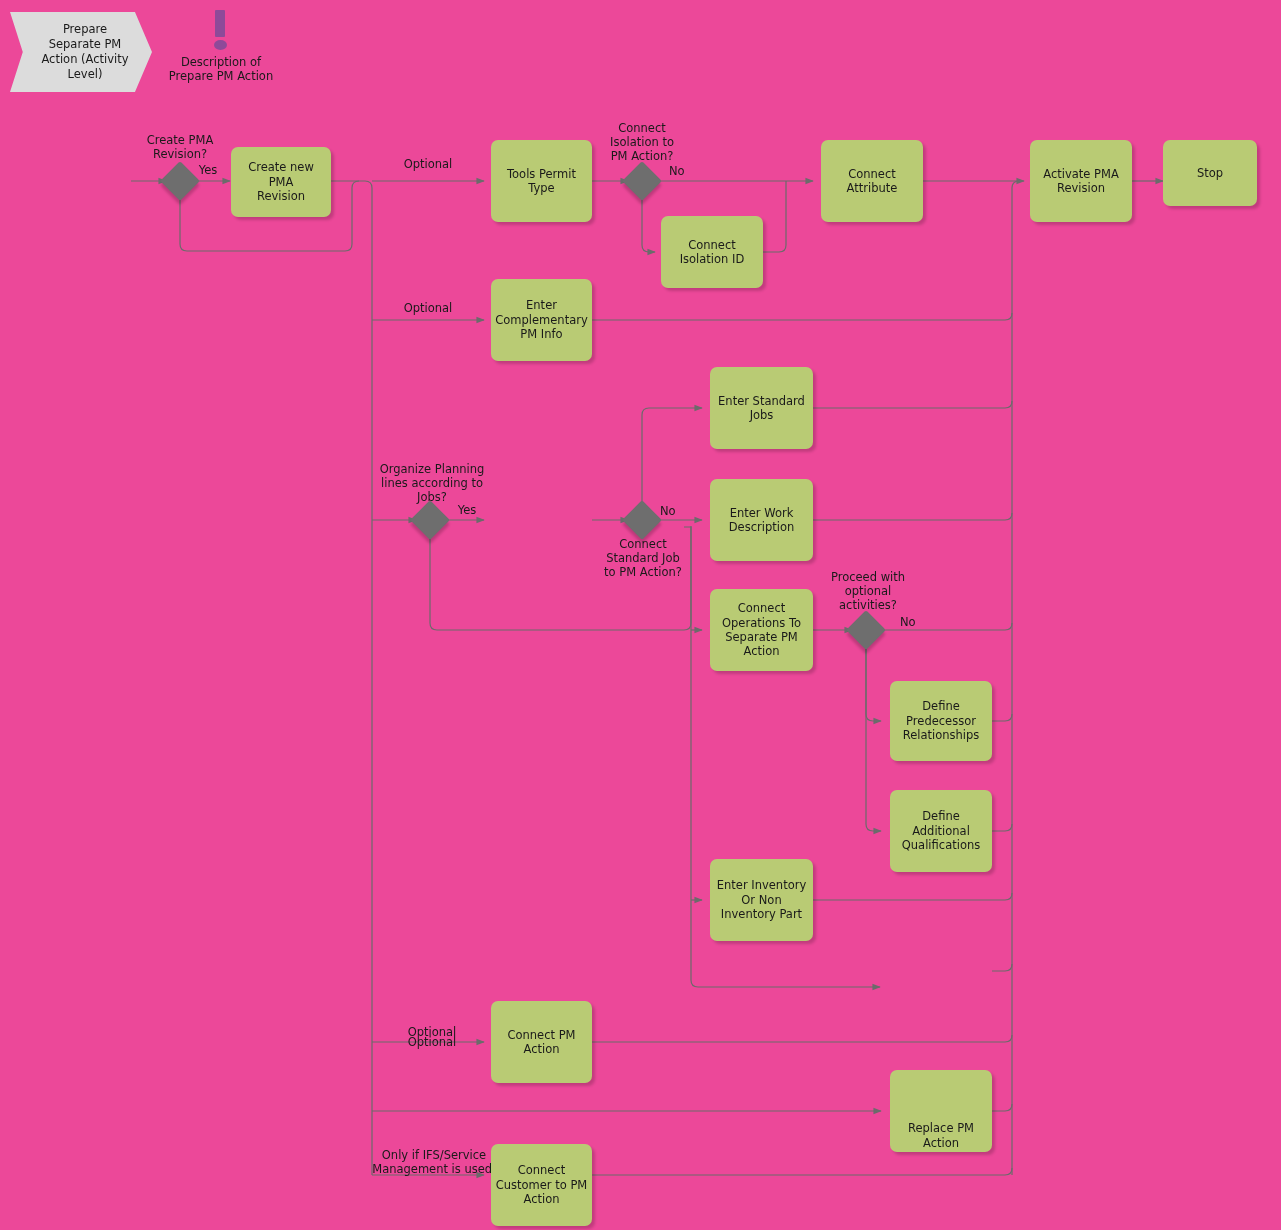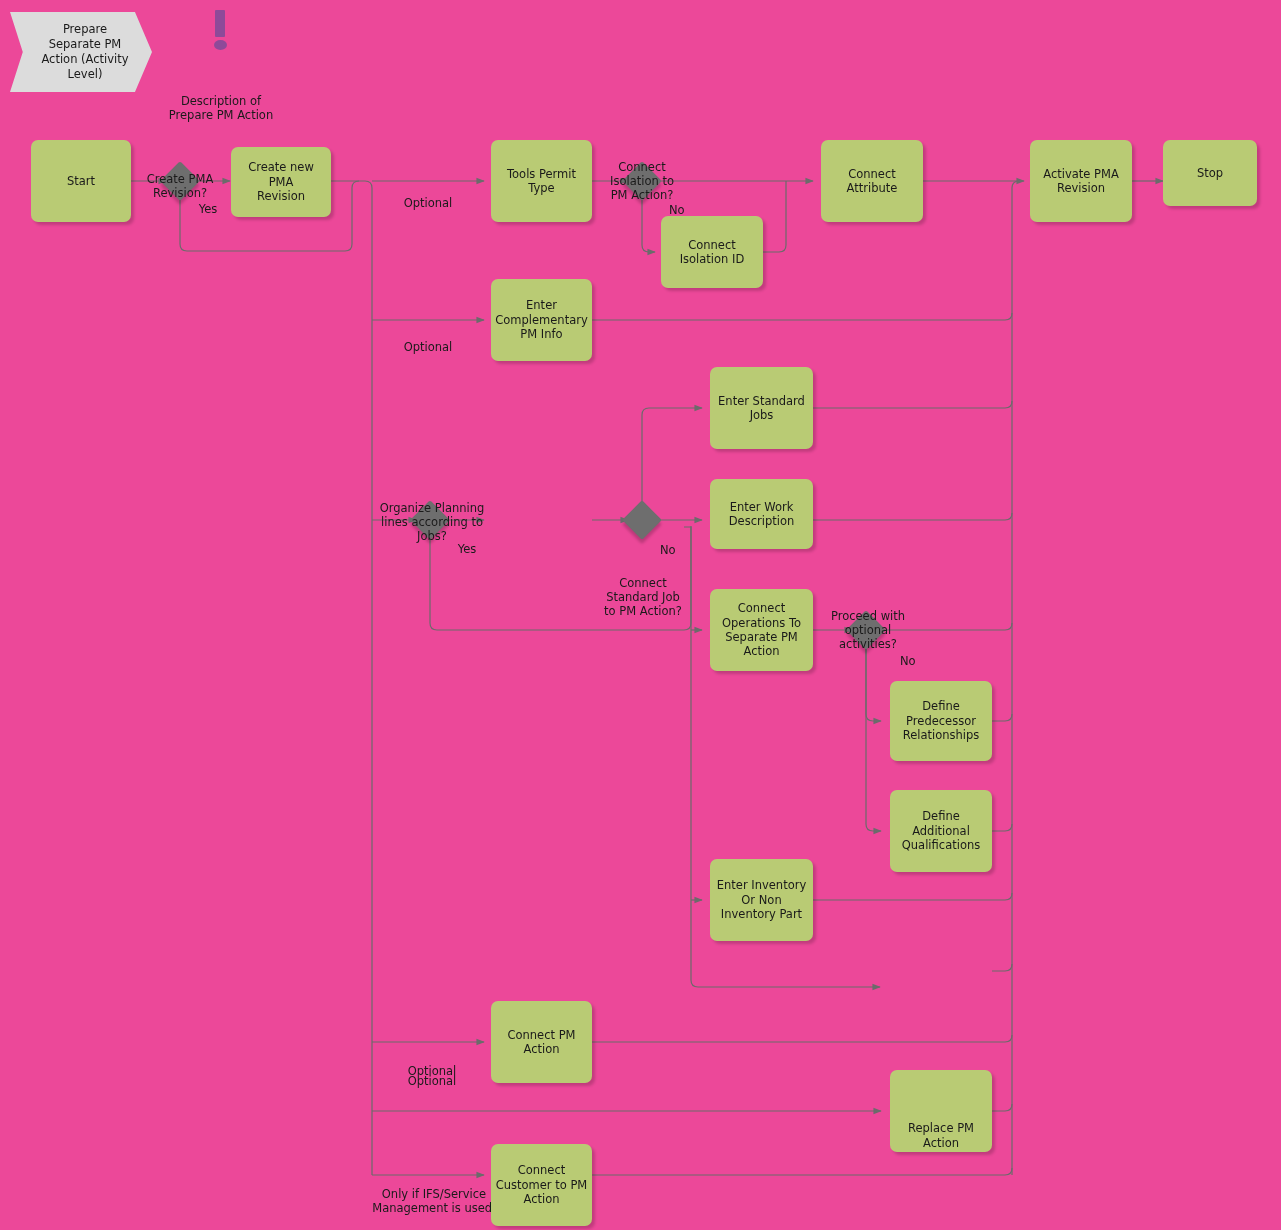--- a/index.html
+++ b/index.html
@@ -46,21 +46,20 @@
     border-radius:2px;
   }
 
   .lbl{
     position:absolute;
     font-size:11.5px;
     line-height:1.22;
     color:#1a1a1a;
     text-align:center;
     white-space:pre-line;
-    margin-top:39px;
   }
   .lbl.left{text-align:left;}
 
   .bang{position:absolute;}
   .bang .stem{position:absolute;width:10px;height:27px;background:#8e4a99;left:0;top:0;border-radius:1px;}
   .bang .dot{position:absolute;width:13px;height:10px;border-radius:50%;background:#8e4a99;left:-1px;top:30px;}
   .bang .sh{position:absolute;width:10px;height:38px;background:rgba(0,0,0,0.13);left:3px;top:3px;border-radius:2px;z-index:-1;}
 </style>
 </head>
 <body>
@@ -190,23 +189,20 @@
   <div class="lbl" style="left:386px;top:157px;width:84px;">Optional</div>
   <div class="lbl" style="left:386px;top:301px;width:84px;">Optional</div>
   <div class="lbl" style="left:449px;top:503px;width:36px;">Yes</div>
   <div class="lbl left" style="left:660px;top:504px;width:30px;">No</div>
   <div class="lbl left" style="left:900px;top:615px;width:30px;">No</div>
   <div class="lbl" style="left:390px;top:1025px;width:84px;">Optional</div>
   <div class="lbl" style="left:390px;top:1035px;width:84px;">Optional</div>
   <div class="lbl" style="left: 366px; top: 1148px; width: 136px; white-space: pre-line;">Only if IFS/Service
 Management is used.</div>
 
-  <div class="node" style="left:31px;top:140px;width:100px;height:82px;">
-    <span>Start</span>
-  </div>
 
   <div class="node" style="left:231px;top:147px;width:100px;height:70px;">
     <span style="white-space: pre-line;">Create new PMA
 Revision</span>
   </div>
 
   <div class="node" style="left:491px;top:140px;width:101px;height:82px;">
     <span style="white-space: pre-line;">Tools Permit
 Type</span>
   </div>
@@ -235,21 +231,21 @@
 Complementary
 PM Info</span>
   </div>
 
   <div class="node" style="left:710px;top:367px;width:103px;height:82px;">
     <span style="white-space: pre-line;">Enter Standard
 Jobs</span>
   </div>
 
 
-  <div class="node" style="left:710px;top:479px;width:103px;height:70px;">
+  <div class="node" style="left:710px;top:479px;width:103px;height:82px;">
     <span style="white-space: pre-line;">Enter Work
 Description</span>
   </div>
 
   <div class="node" style="left:710px;top:589px;width:103px;height:82px;">
     <span style="white-space: pre-line;">Connect
 Operations To
 Separate PM
 Action</span>
   </div>

